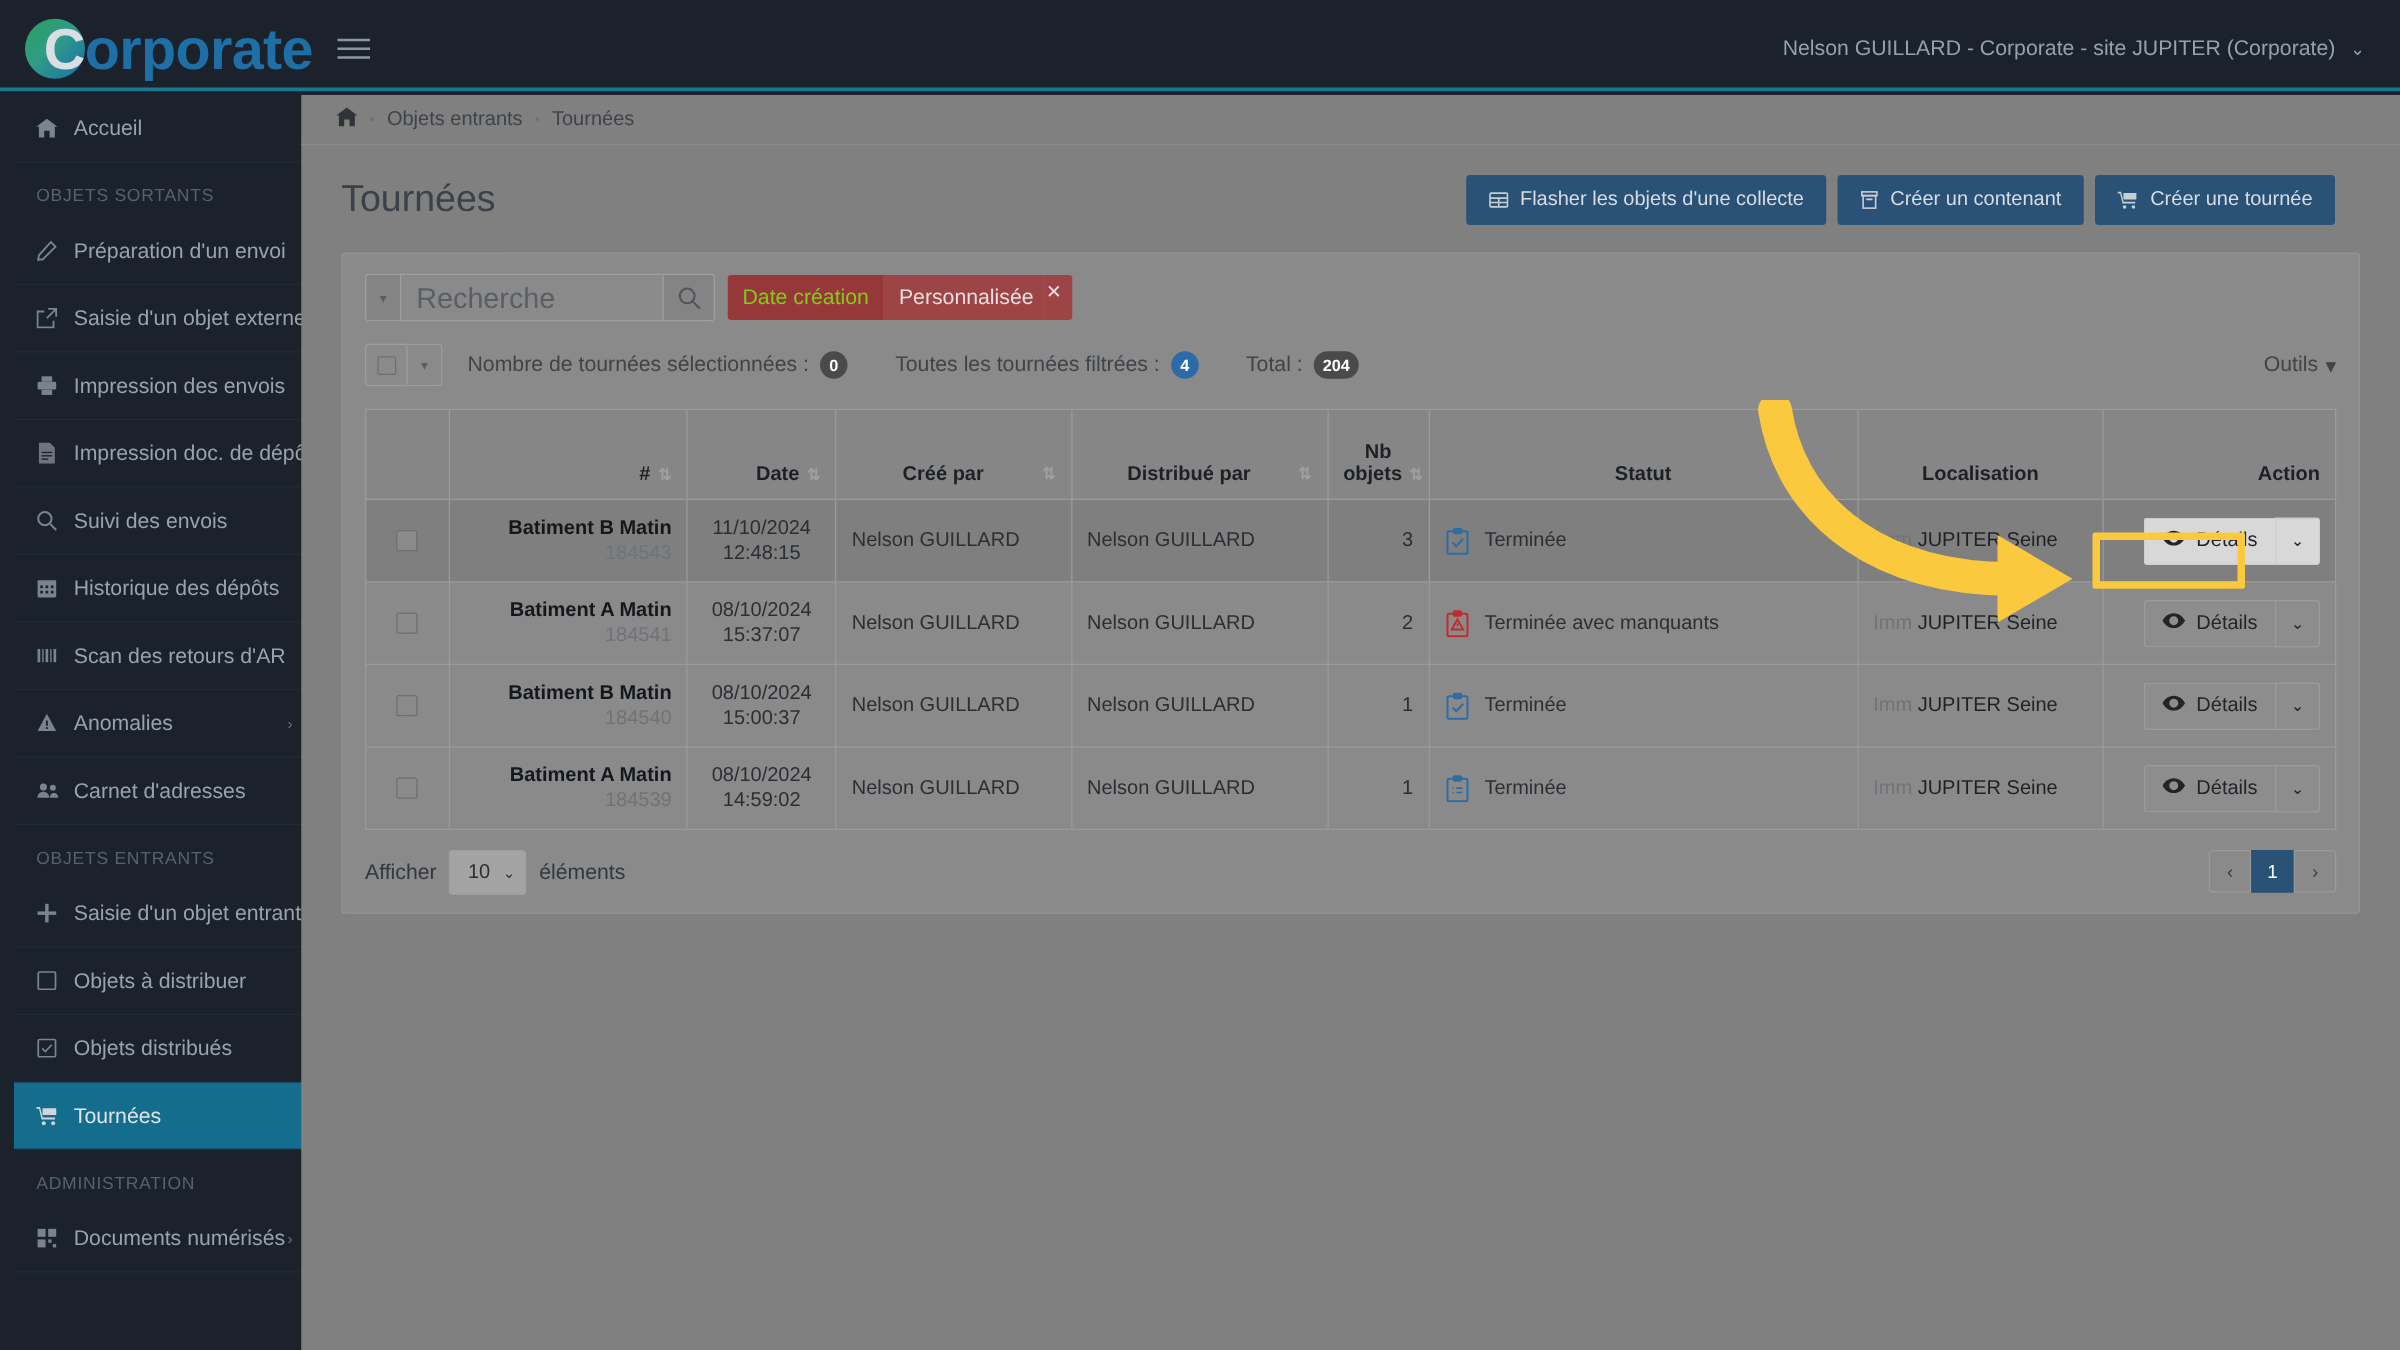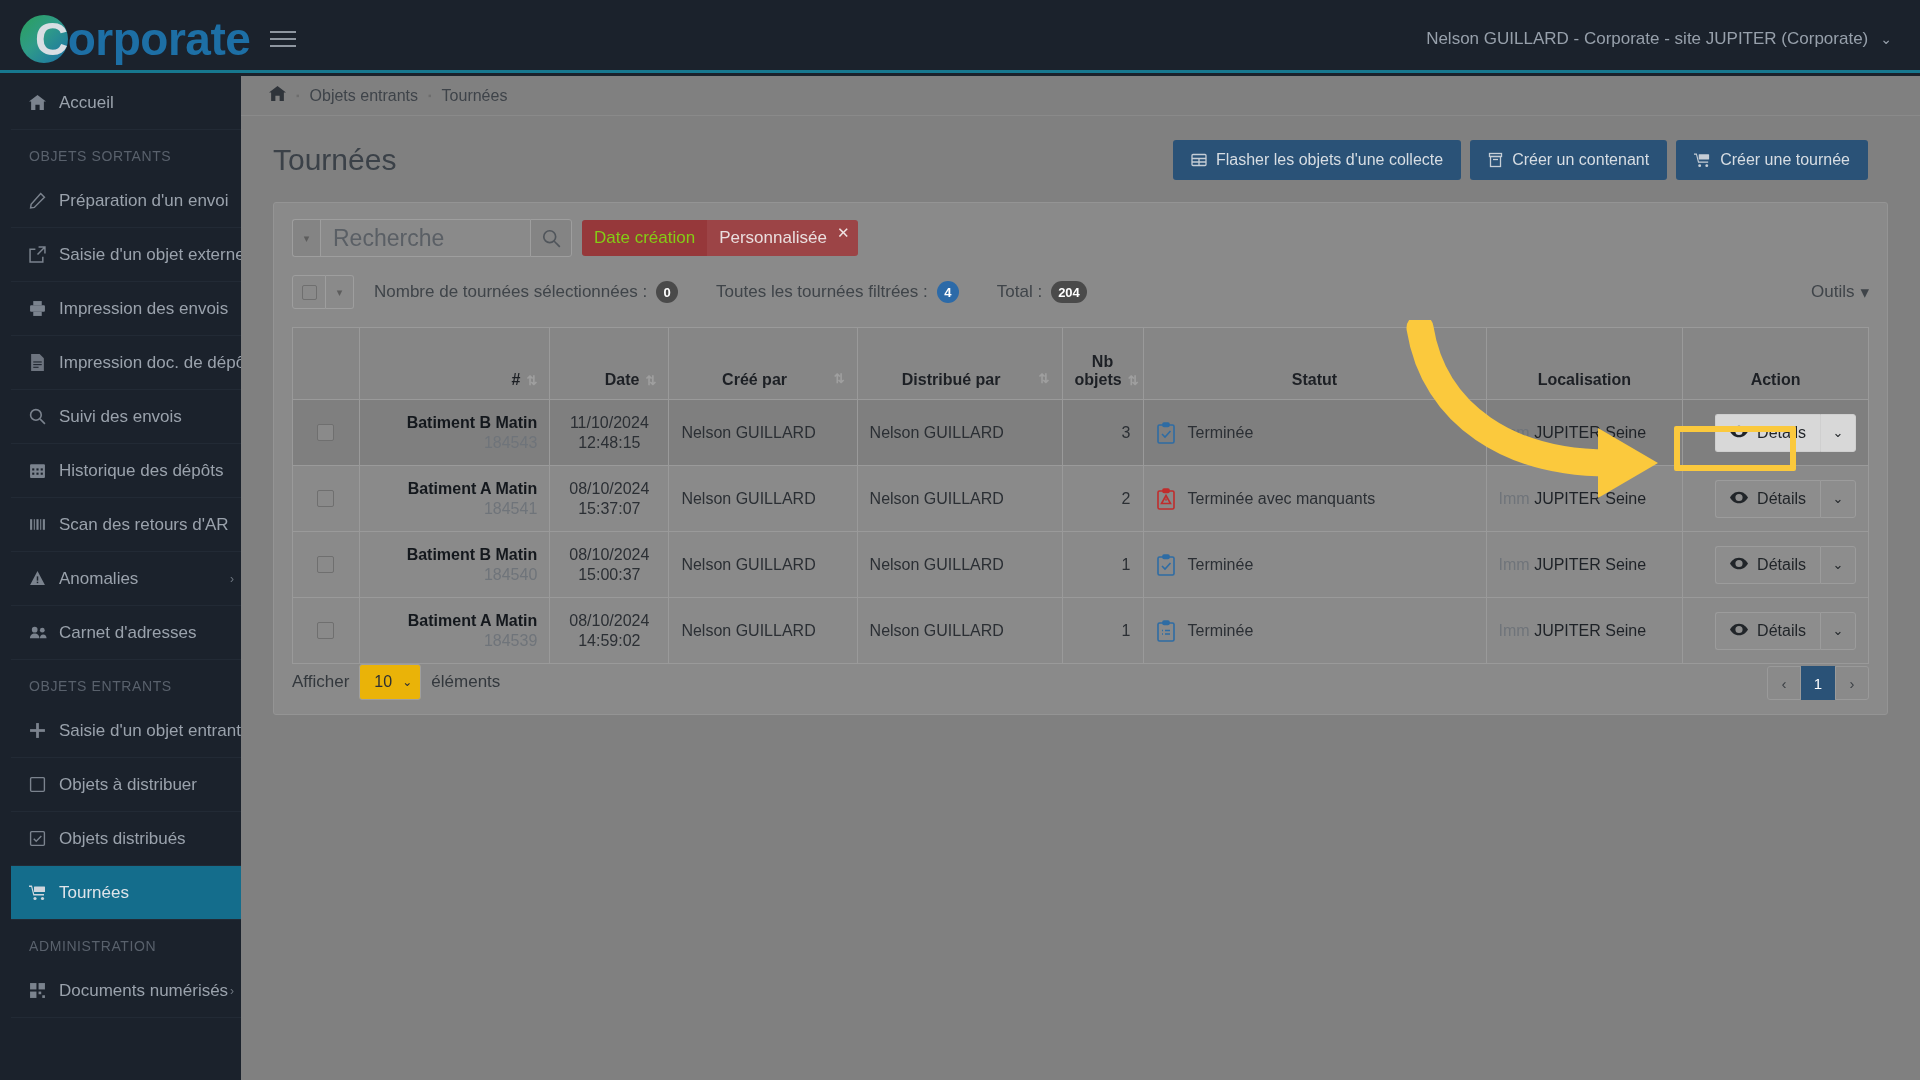--- a/index.html
+++ b/index.html
@@ -188,24 +188,24 @@
     font-family: "Liberation Sans", sans-serif;
   }
   .btn-detail-caret {
     background: #8d8d8d; border: 1px solid #9c9c9c; color: #212529;
     width: 36px; display: flex; align-items: center; justify-content: center;
     border-radius: 0 3px 3px 0; cursor: pointer; font-size: 13px;
   }
   tr.hl .btn-detail { background: #d8d8d8; border-color: #cfcfcf; }
   tr.hl .btn-detail-caret { background: #d8d8d8; border-color: #cfcfcf; }
 
-  .foot-row { display: flex; align-items: flex-end; }
+  .foot-row { display: flex; align-items: flex-start; margin-top: 16px; }
   .afficher { display: flex; align-items: center; gap: 10px; font-size: 17px; color: #33383d; }
   .sel-box {
-    border: 1px solid #9e9e9e; background: #eab308; height: 36px; width: 62px;
+    border: 1px solid #9e9e9e; background: #a3a3a3; height: 36px; width: 62px;
     display: flex; align-items: center; justify-content: space-between;
     padding: 0 8px 0 14px; font-size: 16px; color: #2b2f34; border-radius: 3px; cursor: pointer;
   }
   .pager { margin-left: auto; display: flex; }
   .pg {
     width: 34px; height: 34px; border: 1px solid #9a9a9a; background: #8a8a8a;
     display: flex; align-items: center; justify-content: center; color: #3a3f44;
     font-size: 15px; cursor: pointer;
   }
   .pg.active { background: #2a5277; color: #fff; border-color: #2a5277; }
@@ -546,21 +546,21 @@
             </th>
             <th>
               <span>Distribué par</span><span class="th-sort" style="float:right">⇅</span>
             </th>
             <th class="th-c">
               <span>Nb</span><br>
               <span>objets</span><span class="th-sort">⇅</span>
             </th>
             <th><span>Statut</span></th>
             <th><span>Localisation</span></th>
-            <th style="text-align:center"><span>Action</span></th>
+            <th style="text-align:right"><span>Action</span></th>
           </tr>
         </thead>
         <tbody>
 
           <tr class="hl">
             <td>
                 <span class="tick"></span>
               </td>
             <td class="cell-name">
               <b>Batiment B Matin</b><br>

